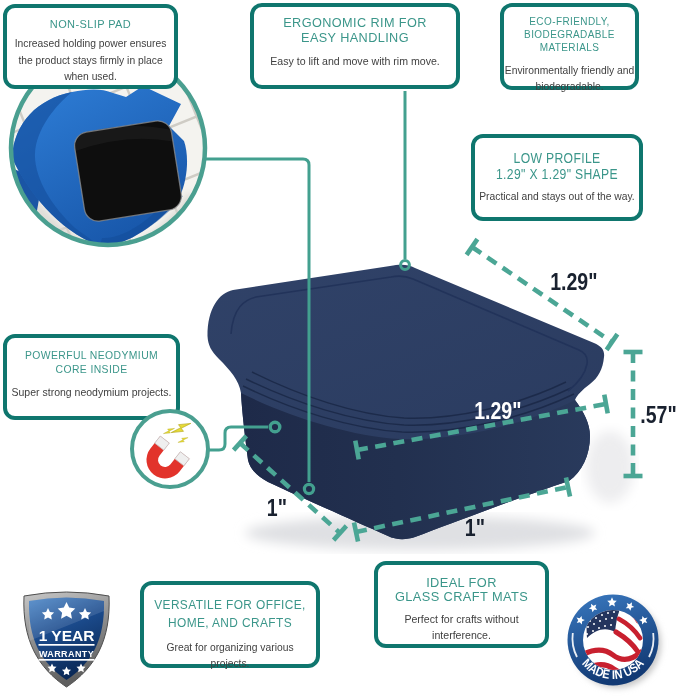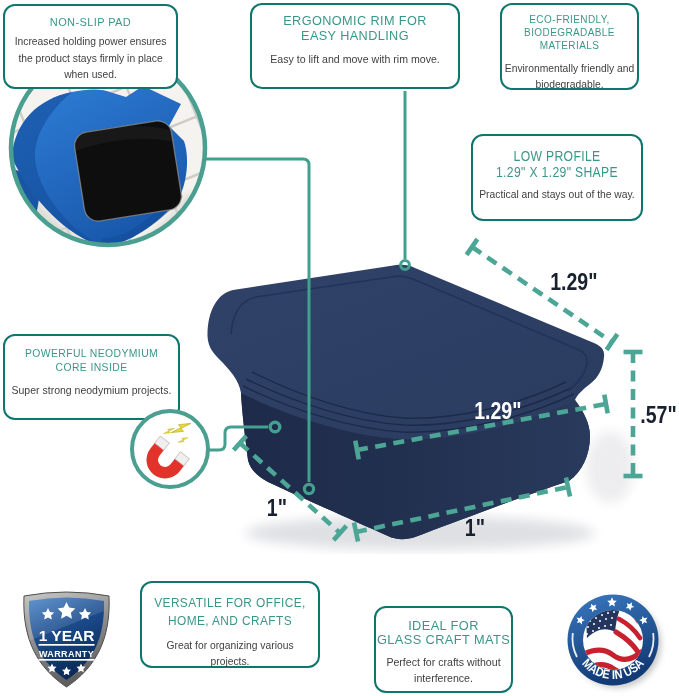--- a/index.html
+++ b/index.html
@@ -1,18 +1,18 @@
 <!DOCTYPE html>
 <html><head>
 <meta charset="utf-8">
 <style>
   html,body{margin:0;padding:0;}
   body{width:679px;height:696px;background:#fff;font-family:"Liberation Sans",sans-serif;overflow:hidden;position:relative;}
   .stage{position:absolute;left:0;top:0;width:679px;height:696px;}
-  .box{position:absolute;background:#fff;border:2px solid #0f766e;border-radius:12px;box-sizing:border-box;text-align:center;z-index:5;}
+  .box{position:absolute;background:#fff;border:4px solid #0f766e;border-radius:12px;box-sizing:border-box;text-align:center;z-index:5;}
   .t{color:#3b968a;letter-spacing:.4px;}
   .b{color:#3f3f3f;}
   .dim{position:absolute;font-weight:bold;color:#19212f;z-index:6;font-size:23px;transform:scaleX(.85);transform-origin:center;white-space:nowrap;}
   svg{position:absolute;left:0;top:0;z-index:1;}
   .mcirc{position:absolute;left:130px;top:409px;width:80px;height:80px;border:4.5px solid #4a9f90;border-radius:50%;background:#fff;box-sizing:border-box;z-index:7;}
 </style>
 </head>
 <body>
 <div class="stage">
 
@@ -270,21 +270,21 @@
 <div class="box" style="left:3px;top:334px;width:177px;height:86px;">
   <div class="t" style="margin-top:11px;font-size:10.4px;line-height:13.5px;">POWERFUL NEODYMIUM<br>CORE INSIDE</div>
   <div class="b" style="margin-top:10px;font-size:10.5px;">Super strong neodymium projects.</div>
 </div>
 
 <div class="box" style="left:140px;top:581px;width:180px;height:87px;">
   <div class="t" style="margin-top:11px;font-size:11.9px;line-height:18px;">VERSATILE FOR OFFICE,<br>HOME, AND CRAFTS</div>
   <div class="b" style="margin-top:8px;font-size:10.3px;line-height:15.5px;">Great for organizing various<br>projects.</div>
 </div>
 
-<div class="box" style="left:374px;top:606px;width:139px;height:87px;">
+<div class="box" style="left:374px;top:561px;width:175px;height:87px;">
   <div class="t" style="margin-top:11px;font-size:12.8px;line-height:14px;">IDEAL FOR<br>GLASS CRAFT MATS</div>
   <div class="b" style="margin-top:8px;font-size:10.6px;line-height:15.5px;">Perfect for crafts without<br>interference.</div>
 </div>
 
 <div class="mcirc"></div>
 <svg width="120" height="120" style="left:120px;top:398px;z-index:8;" viewBox="0 0 120 120">
   <g transform="translate(45,62) rotate(38)">
     <path d="M-18.5,-16 L-18.5,0 A18.5,18.5 0 0 0 18.5,0 L18.5,-16 L7,-16 L7,0 A7,7 0 0 1 -7,0 L-7,-16 Z" fill="#e2332b"></path>
     <path d="M-18.5,-16 L-18.5,-7 L-7,-7 L-7,-16 Z" fill="#efefef" stroke="#c4c4c4" stroke-width=".7"></path>
     <path d="M18.5,-16 L18.5,-7 L7,-7 L7,-16 Z" fill="#efefef" stroke="#c4c4c4" stroke-width=".7"></path>

